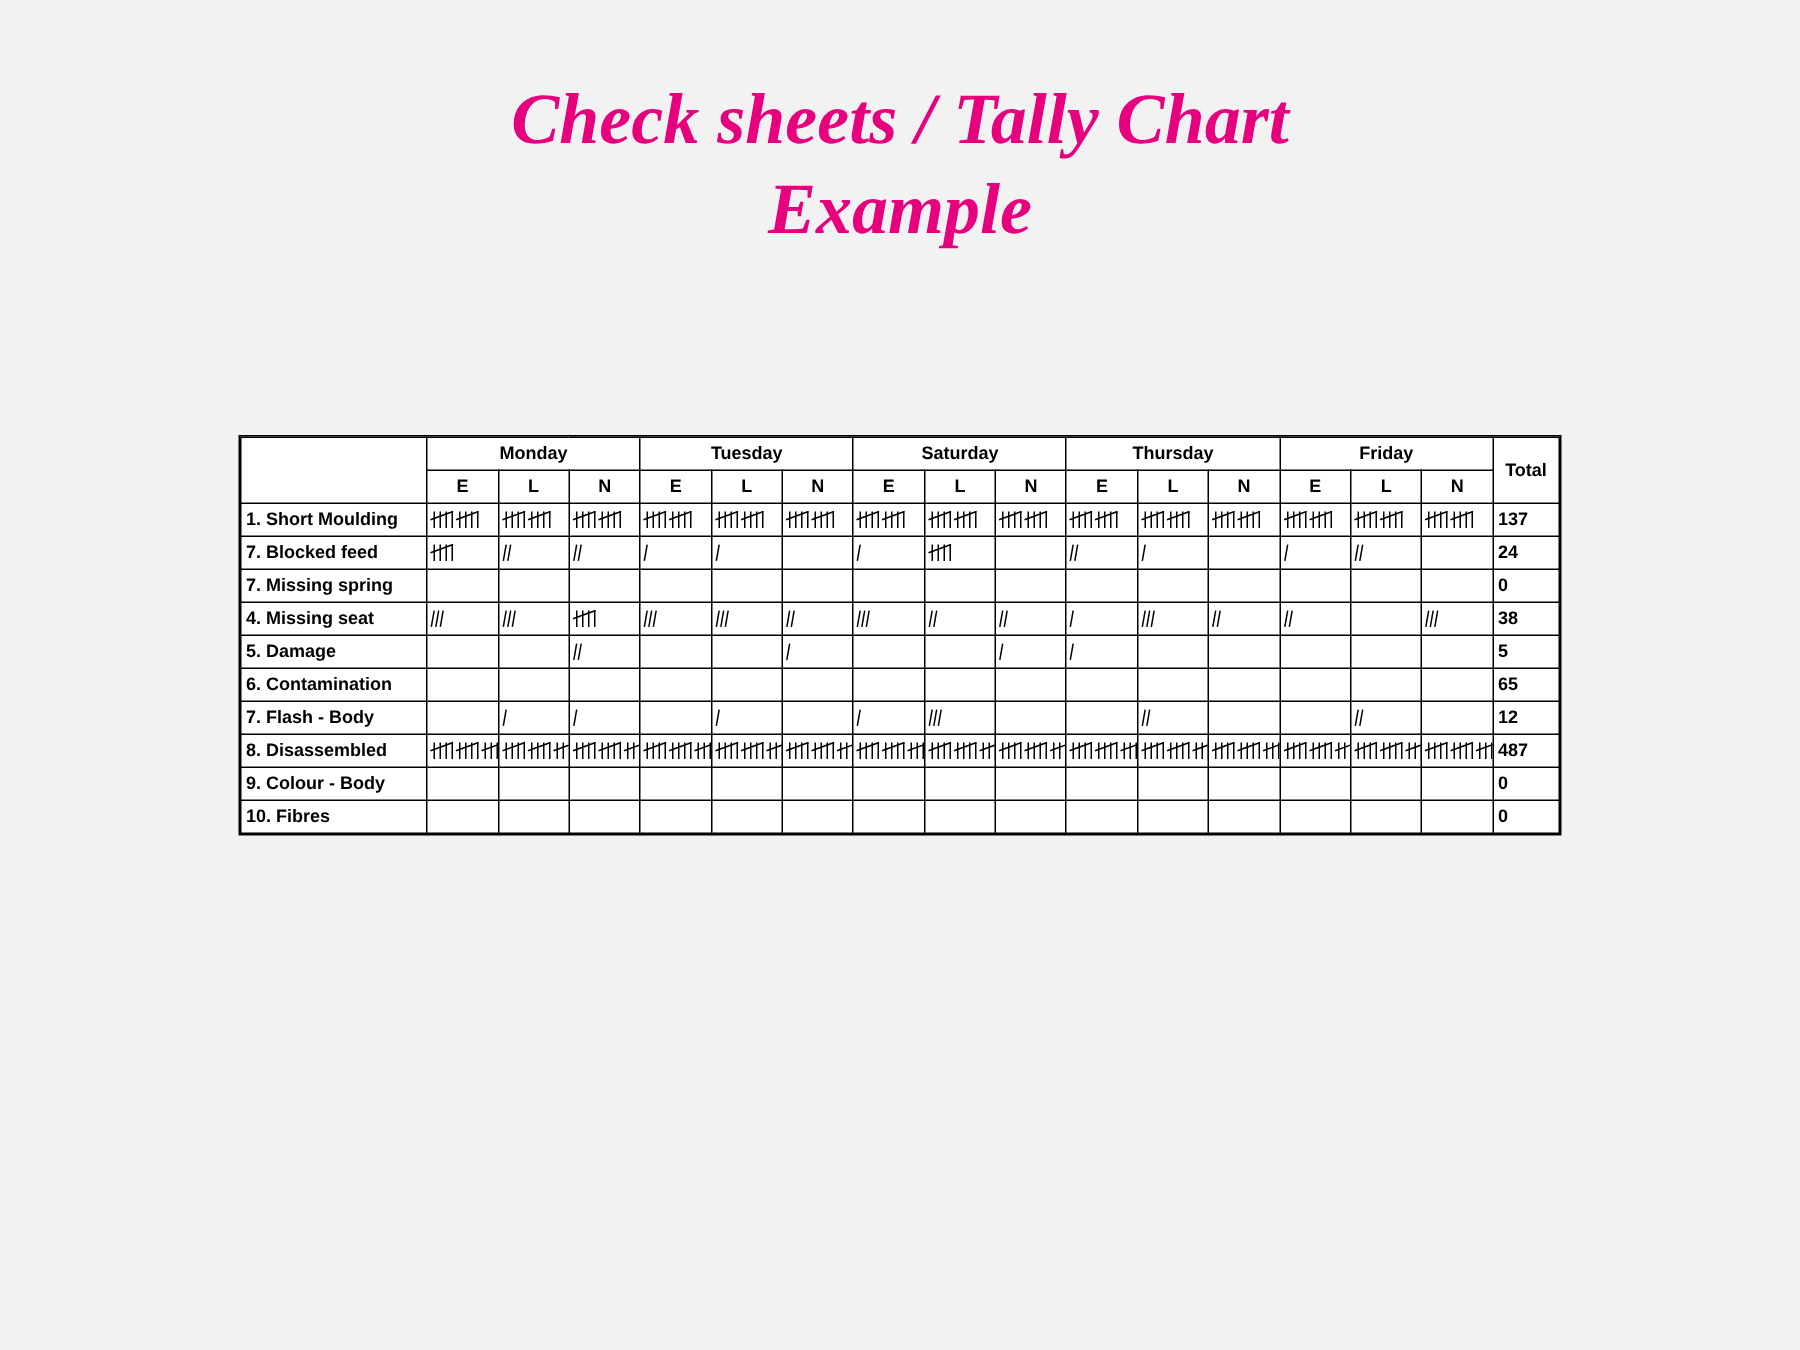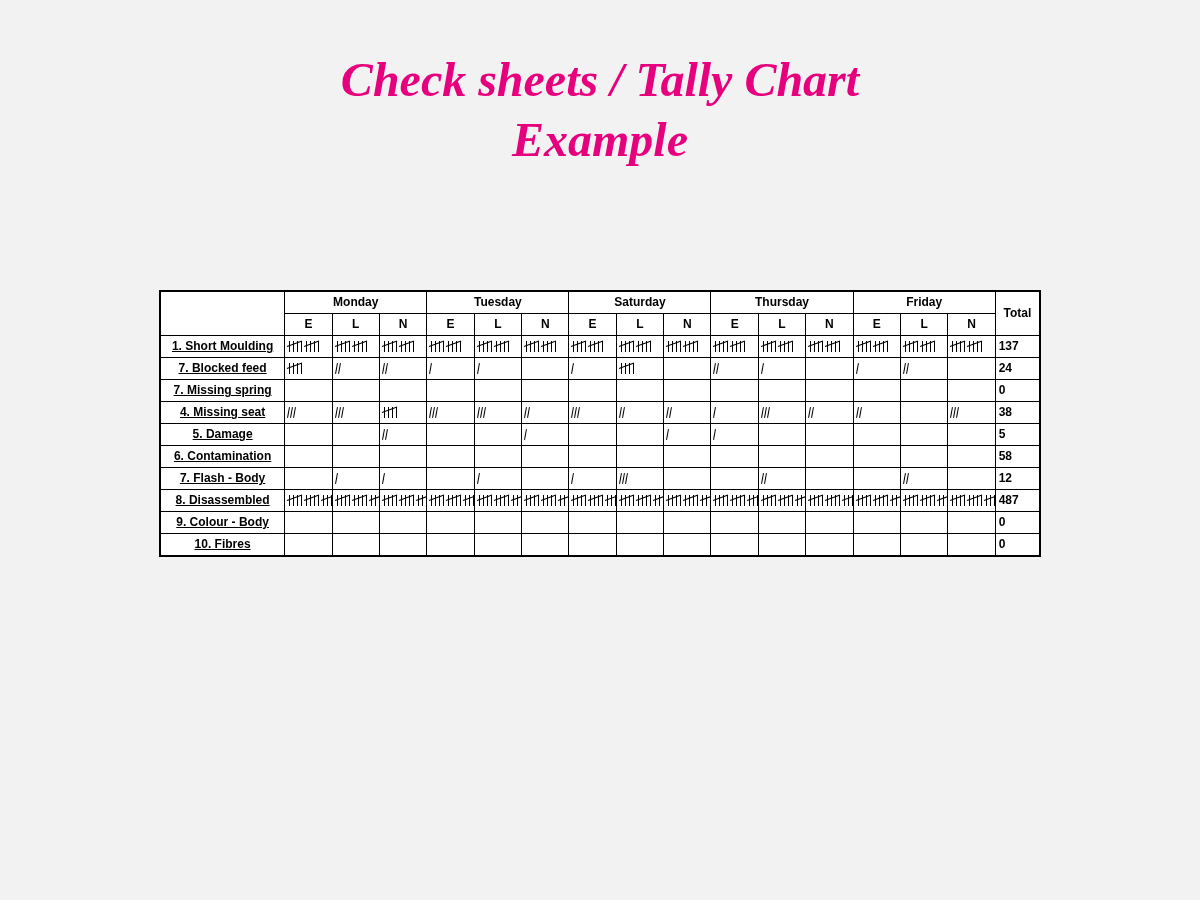--- a/index.html
+++ b/index.html
@@ -52,24 +52,23 @@
   table.tally th {
     font-weight: bold;
     text-align: center;
     background: #fff;
   }
   col.rowhdr { width: 118px; }
   col.cell   { width: 45px; }
   col.total  { width: 42px; }
   td.rowhdr {
     font-weight: bold;
-    text-align: center;
+    text-align: left;
     font-size: 12px;
     padding-left: 4px;
-    text-decoration: underline;
   }
   td.val {
     font-family: "Courier New", monospace;
     font-size: 10px;
     text-align: left;
     letter-spacing: -0.5px;
   }
   td.total {
     font-weight: bold;
     text-align: left;
@@ -279,21 +278,21 @@
             <td class="val"></td>
             <td class="val"></td>
             <td class="val"></td>
             <td class="val"></td>
             <td class="val"></td>
             <td class="val"></td>
             <td class="val"></td>
             <td class="val"></td>
             <td class="val"></td>
             <td class="val"></td>
-            <td class="total">58</td>
+            <td class="total">65</td>
           </tr>
           <tr>
             <td class="rowhdr">7. Flash - Body</td>
             <td class="val"></td>
             <td class="val"><span class="t1"></span></td>
             <td class="val"><span class="t1"></span></td>
             <td class="val"></td>
             <td class="val"><span class="t1"></span></td>
             <td class="val"></td>
             <td class="val"><span class="t1"></span></td>

